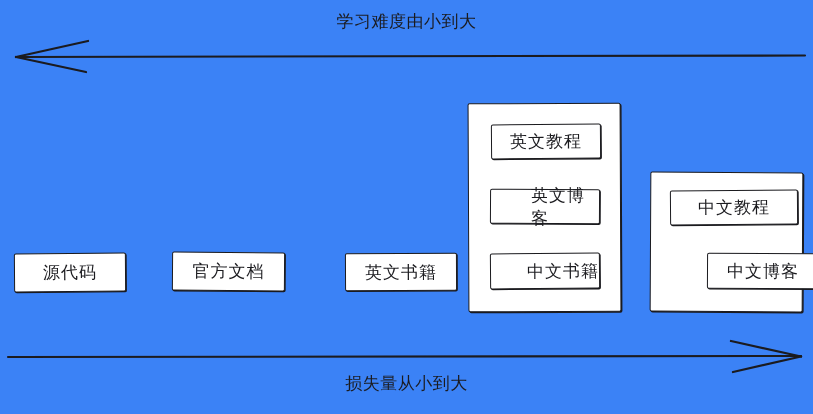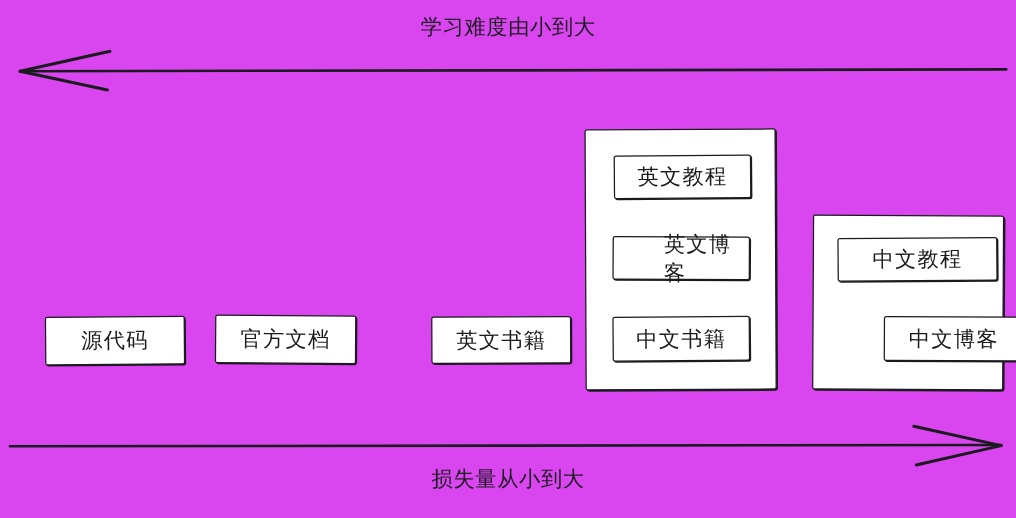--- a/index.html
+++ b/index.html
@@ -7,21 +7,21 @@
     padding: 0;
     background: #ffffff;
   }
   body {
     font-family: "DejaVu Sans", "Liberation Sans", sans-serif;
   }
   #canvas {
     position: relative;
     width: 813px;
     height: 414px;
-    background: #d946ef;
+    background: #3b82f6;
     overflow: hidden;
   }
   .axis-label {
     position: absolute;
     font-size: 17px;
     color: #1b1b1f;
     letter-spacing: 0.5px;
     white-space: nowrap;
     text-align: center;
   }
@@ -83,21 +83,21 @@
       <path d="M16 57 L88 41" stroke="#1b1b1f" stroke-width="2.3" fill="none" stroke-linecap="round"></path>
       <path d="M16 57 L86 72" stroke="#1b1b1f" stroke-width="2.3" fill="none" stroke-linecap="round"></path>
     </g>
     <g>
       <path d="M8 357 L801 356" stroke="#1b1b1f" stroke-width="2.1" fill="none" stroke-linecap="round"></path>
       <path d="M801 356.5 L731 341" stroke="#1b1b1f" stroke-width="2.3" fill="none" stroke-linecap="round"></path>
       <path d="M801 356.5 L733 372" stroke="#1b1b1f" stroke-width="2.3" fill="none" stroke-linecap="round"></path>
     </g>
   </svg>
 
-  <div class="node-box tilt-a" style="left:14px; top:253px; width:112px; height:39px;margin-left:22px;">
+  <div class="node-box tilt-a" style="left:14px; top:253px; width:112px; height:39px;">
     <span>源代码</span>
   </div>
 
   <div class="node-box tilt-b" style="left:172px; top:252px; width:113px; height:39px;">
     <span>官方文档</span>
   </div>
 
   <div class="node-box tilt-c" style="left:329px; top:253px; width:112px; height:38px;margin-left:16px;">
     <span>英文书籍</span>
   </div>
@@ -105,21 +105,21 @@
   <div class="group-box tilt-c" style="left:468px; top:103px; width:153px; height:209px;"></div>
 
   <div class="node-box tilt-a" style="left:491px; top:124px; width:110px; height:35px;">
     <span>英文教程</span>
   </div>
 
   <div class="node-box tilt-d" style="left:490px; top:189px; width:110px; height:35px;padding-left:40px;">
     <span>英文博客</span>
   </div>
 
-  <div class="node-box tilt-a" style="left:490px; top:253px; width:110px; height:36px;">
+  <div class="node-box tilt-a" style="left:490px; top:253px; width:110px; height:36px;justify-content:flex-end;">
     <span>中文书籍</span>
   </div>
 
   <div class="group-box tilt-d" style="left:650px; top:172px; width:153px; height:140px;"></div>
 
   <div class="node-box tilt-a" style="left:670px; top:190px; width:128px; height:35px;">
     <span>中文教程</span>
   </div>
 
   <div class="node-box tilt-d" style="left:670px; top:253px; width:112px; height:36px;margin-left:37px;">

